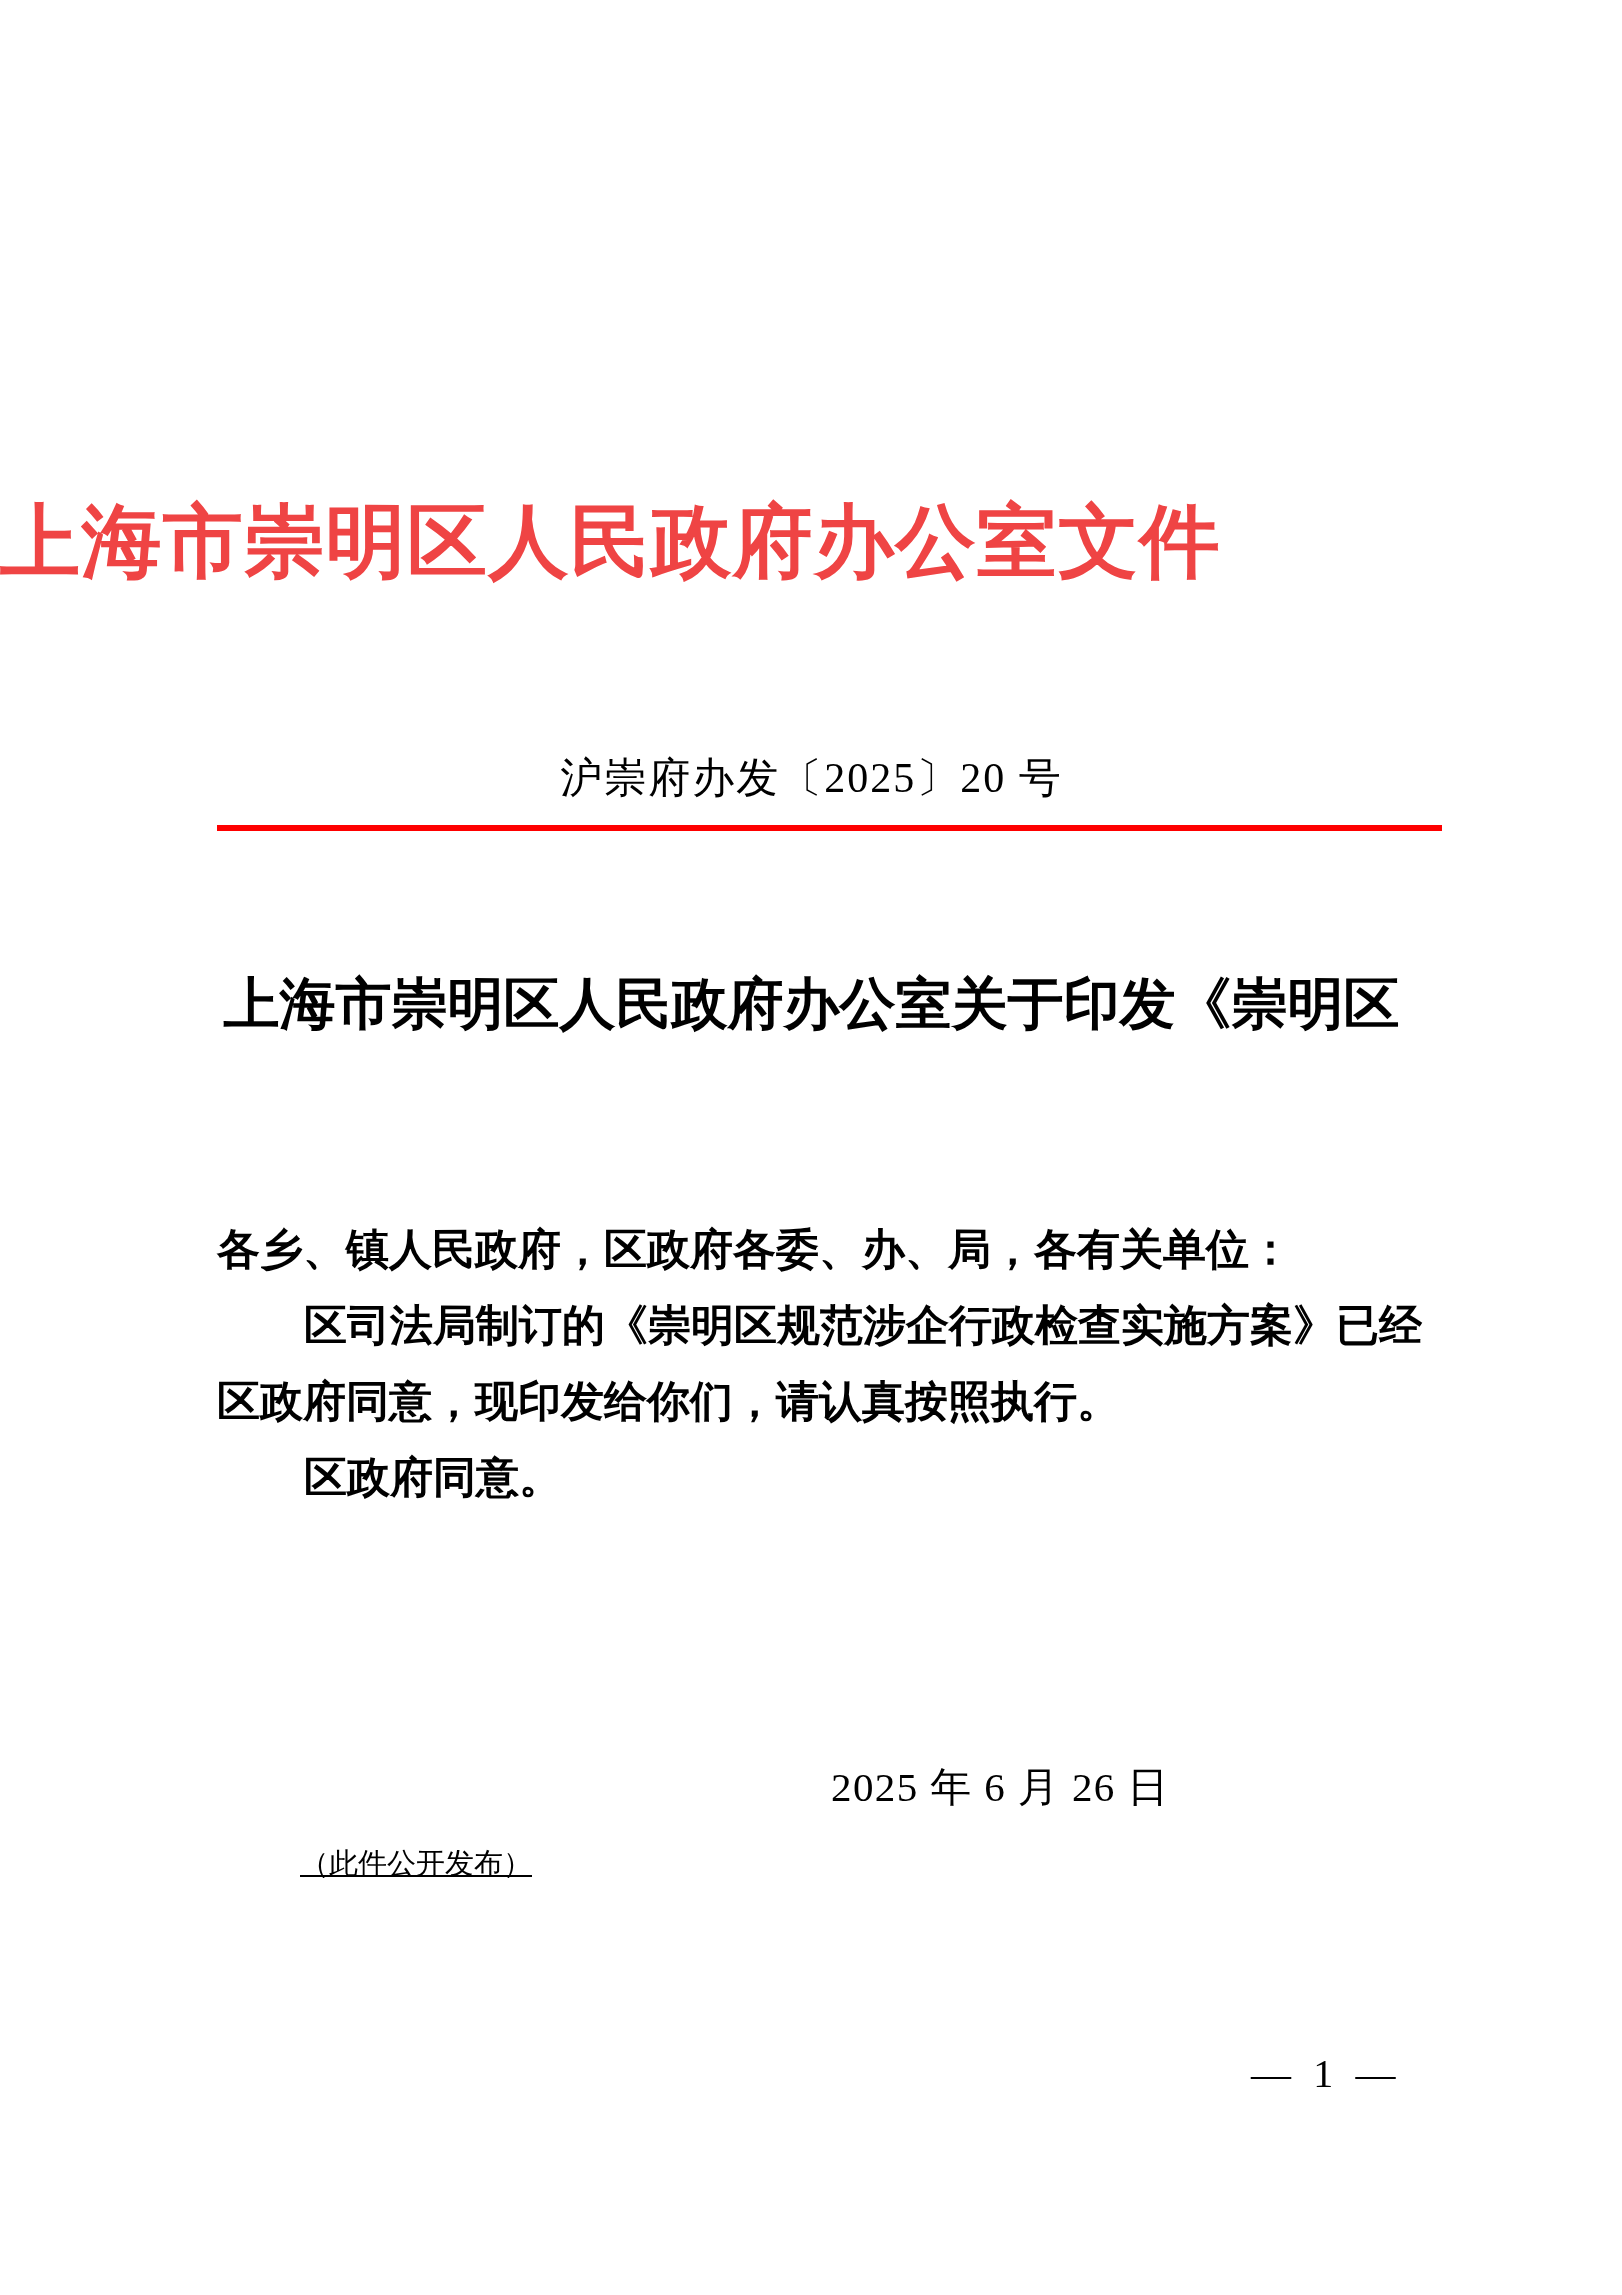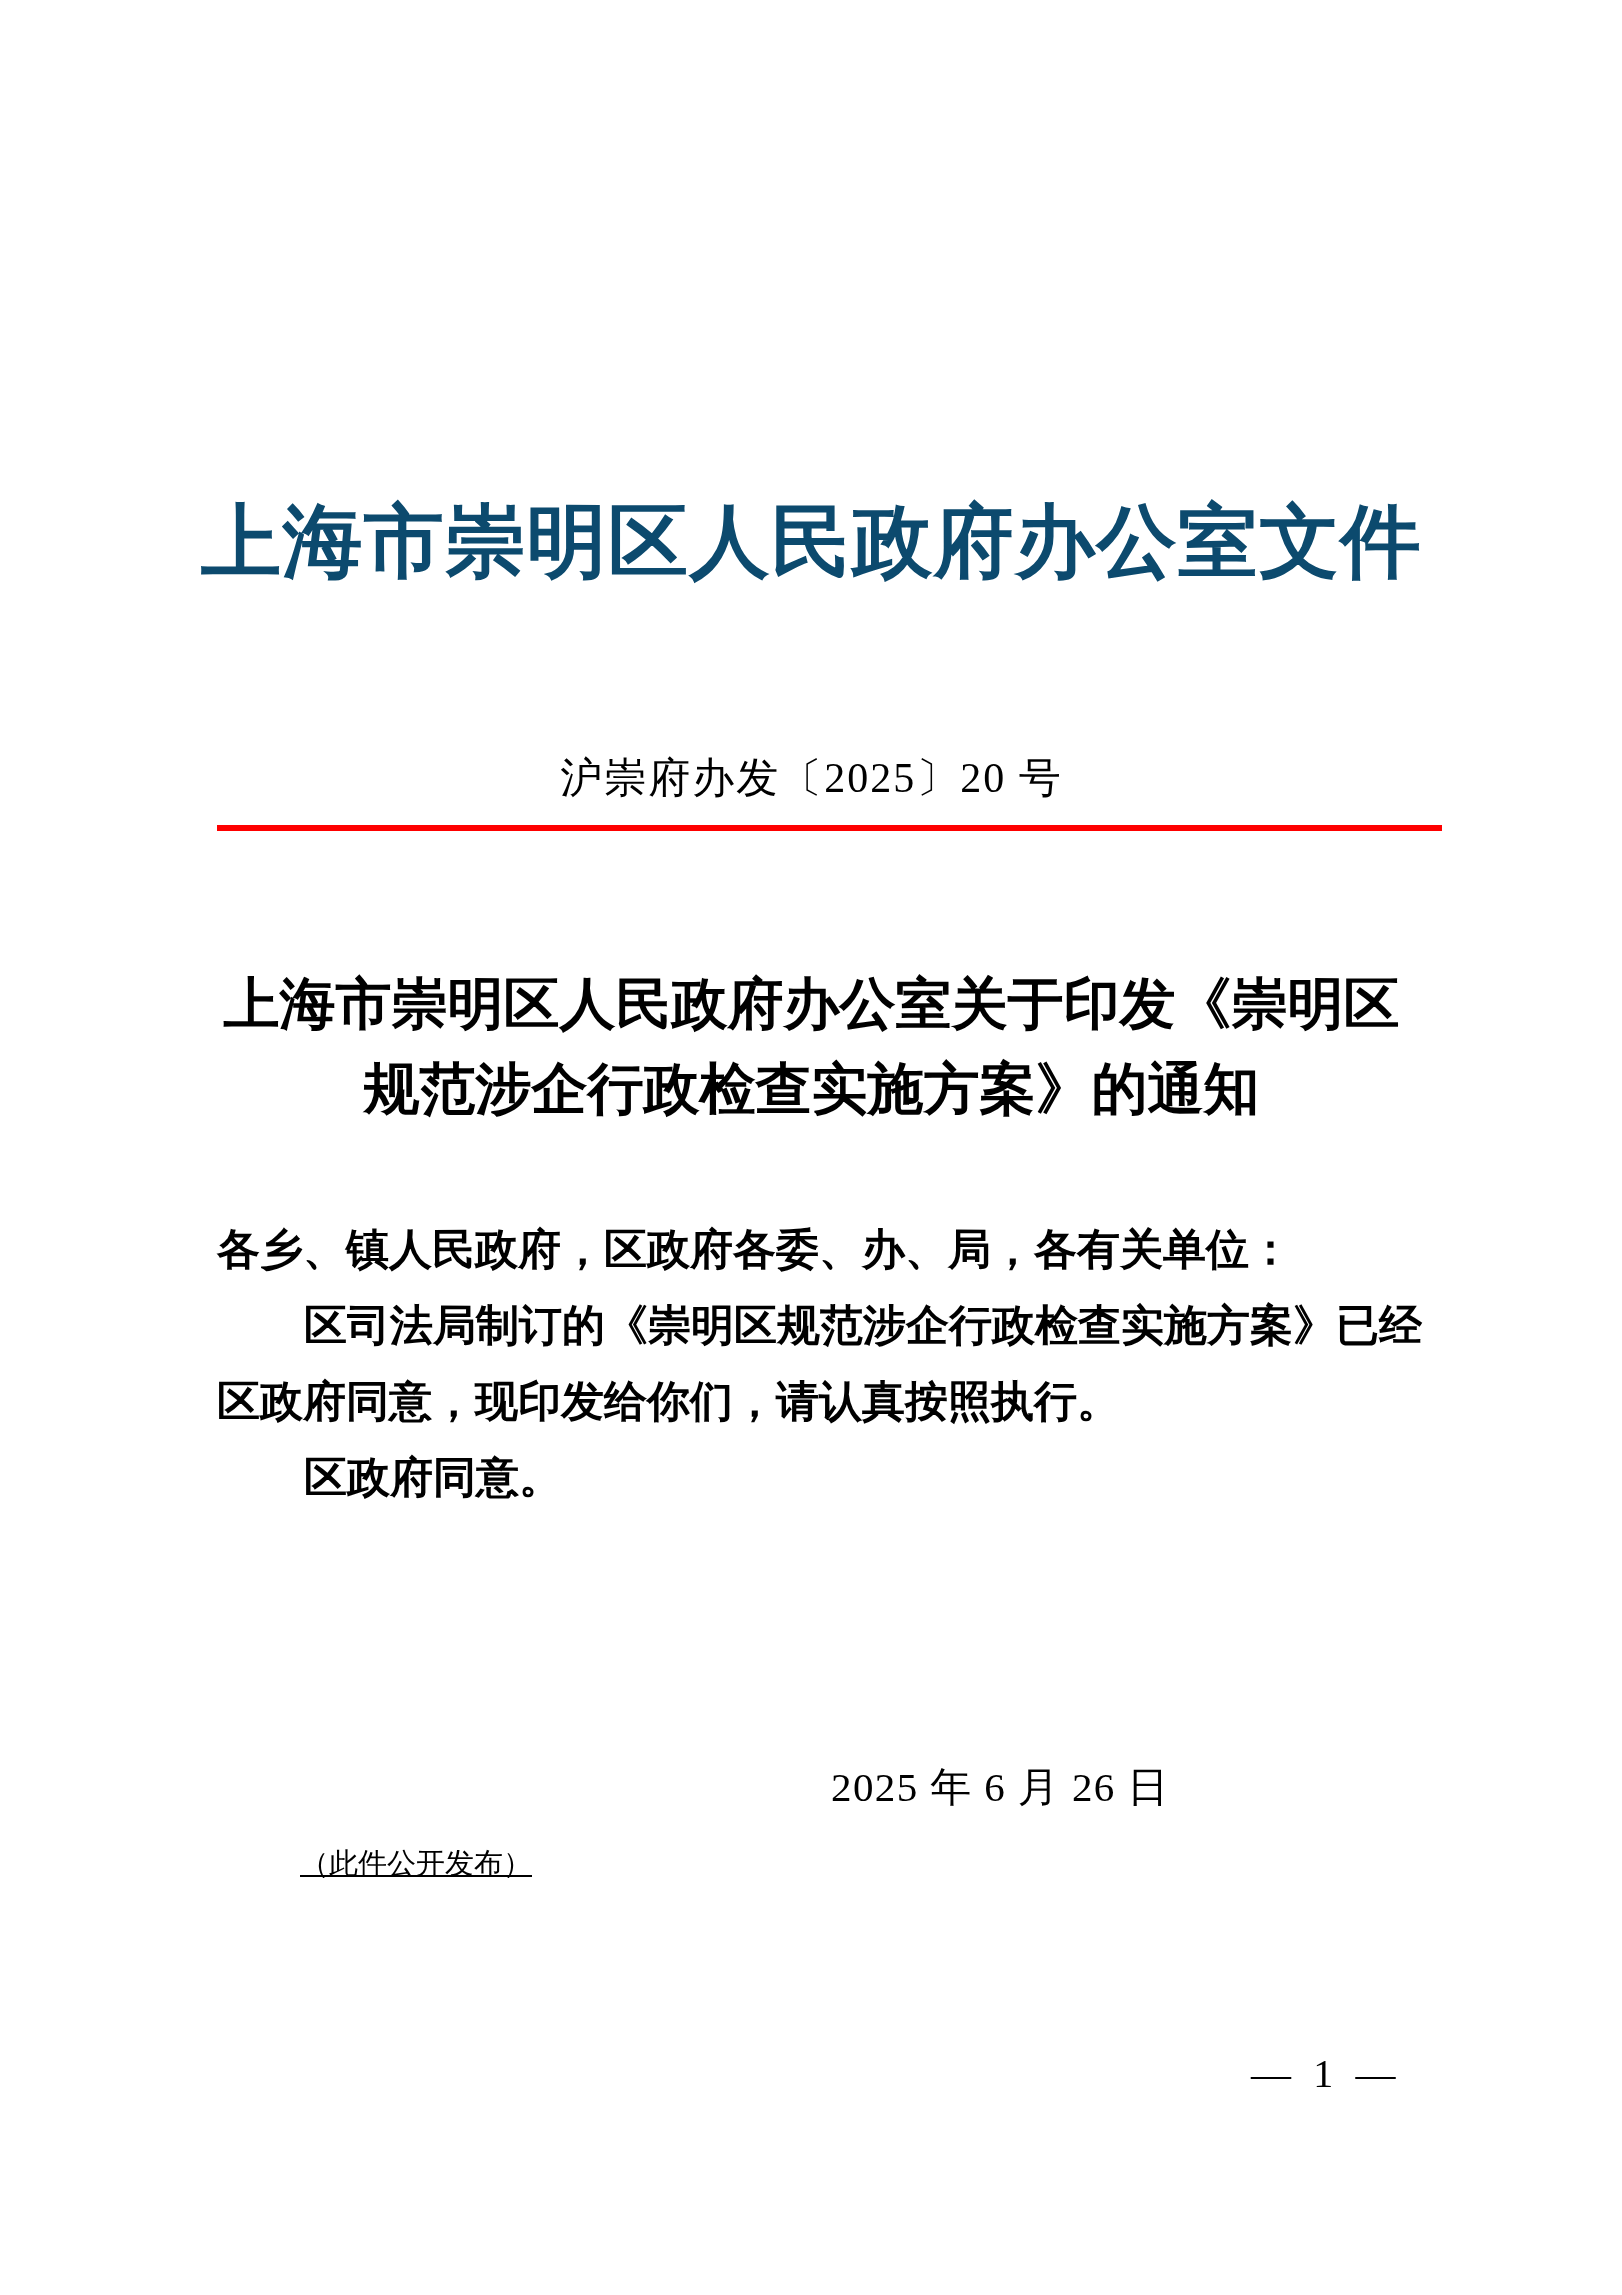--- a/index.html
+++ b/index.html
@@ -15,25 +15,24 @@
     overflow: hidden;
     font-family: "Liberation Serif", serif;
     color: #000000;
   }
   
   .org-title {
     position: absolute;
     top: 492px;
     left: 0;
     width: 100%;
-    text-align: center;
     font-size: 80px;
     font-weight: bold;
     letter-spacing: 1.4px;
-    color: #0c4a6e;
+    color: #ef4444;
     white-space: nowrap;
     line-height: 1.25;
   }
   
   .doc-number {
     position: absolute;
     top: 754px;
     left: 0;
     width: 100%;
     text-align: center;
@@ -112,21 +111,20 @@
 <div class="page">
 
   <div class="org-title">上海市崇明区人民政府办公室文件</div>
 
   <div class="doc-number">沪崇府办发〔2025〕20 号</div>
 
   <div class="red-line"></div>
 
   <div class="doc-title">
     <div class="title-line">上海市崇明区人民政府办公室关于印发《崇明区</div>
-    <div class="title-line">规范涉企行政检查实施方案》的通知</div>
   </div>
 
   <div class="body-text">
     <div class="body-line">各乡、镇人民政府，区政府各委、办、局，各有关单位：</div>
     <div class="body-line indent">区司法局制订的《崇明区规范涉企行政检查实施方案》已经</div>
     <div class="body-line">区政府同意，现印发给你们，请认真按照执行。</div>
     <div class="body-line indent">区政府同意。</div>
   </div>
 
   <div class="date-line">2025 年 6 月 26 日</div>

